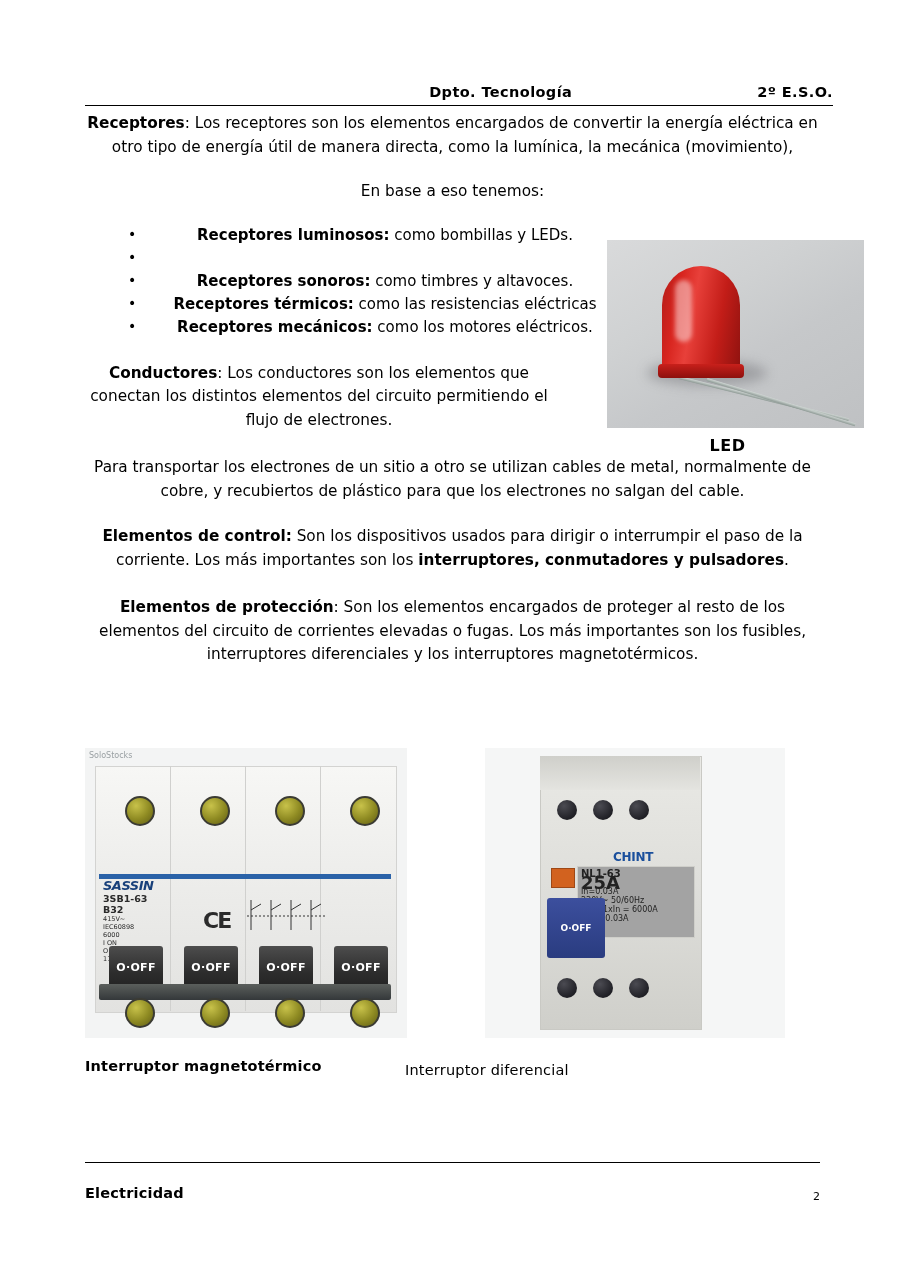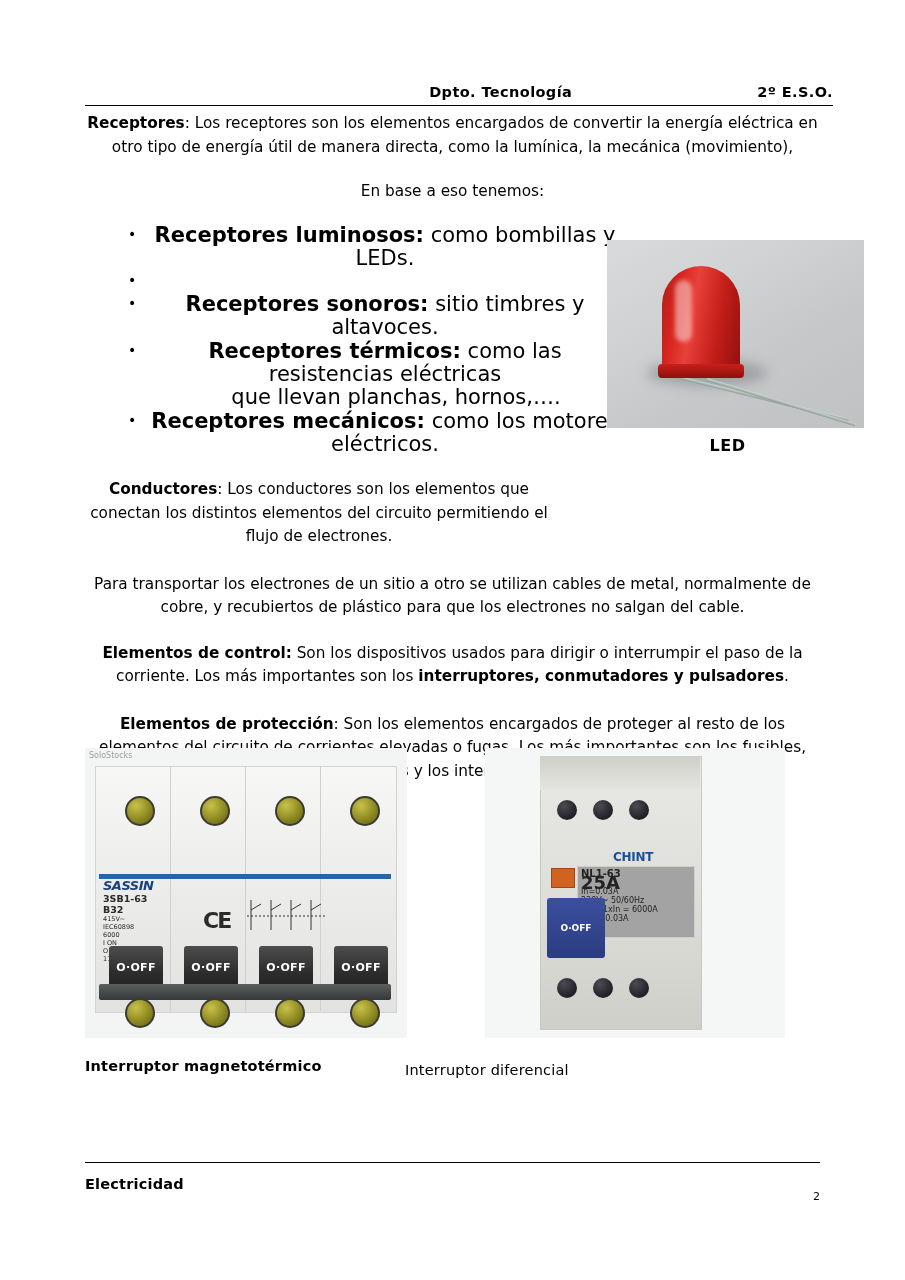--- a/index.html
+++ b/index.html
@@ -72,21 +72,21 @@
 
   
   ul.bullets {
     list-style: none;
     margin: 0 0 0 0;
     padding: 0;
   }
   ul.bullets li {
     position: relative;
     padding-left: 20px;
-    font-size: 21px;
+    font-size: 15px;
     line-height: 23.3px;
   }
   ul.bullets li:before {
     content: "\2022";
     position: absolute;
     left: 3px;
     top: -1px;
     font-size: 14px;
   }
   ul.bullets li.empty:before {
@@ -398,21 +398,21 @@
   .footer {
     position: absolute;
     left: 85px;
     right: 85px;
     top: 1162px;
   }
   .footer-rule {
     border-top: 1.5px solid #000;
   }
   .footer-label {
-    margin-top: 13px;
+    margin-top: 22px;
     font-weight: bold;
     font-size: 14.5px;
     letter-spacing: .2px;
   }
   .page-num {
     position: absolute;
     right: 85px;
     top: 1190px;
     font-size: 11px;
   }
@@ -441,25 +441,24 @@
 
     <div class="bullets-wrap" style="margin-top:-2px;">
       <ul class="bullets">
         <li>
           <b>Receptores luminosos:</b><span> como bombillas y LEDs.</span>
         </li>
         <li class="empty">
           <span></span>
         </li>
         <li>
-          <b>Receptores sonoros:</b><span> sitio timbres y altavoces.</span>
+          <b>Receptores sonoros:</b><span> como timbres y altavoces.</span>
         </li>
         <li>
           <b>Receptores térmicos:</b><span> como las resistencias eléctricas</span>
-          <span class="sub-line">que llevan planchas, hornos,….</span>
         </li>
         <li>
           <b>Receptores mecánicos:</b><span> como los motores eléctricos.</span>
         </li>
       </ul>
     </div>
 
     <p class="para" style="width:468px;margin-top:22px;">
       <b>Conductores</b><span>: Los conductores son los elementos que conectan los distintos elementos del circuito permitiendo el flujo de electrones.</span>
     </p>

